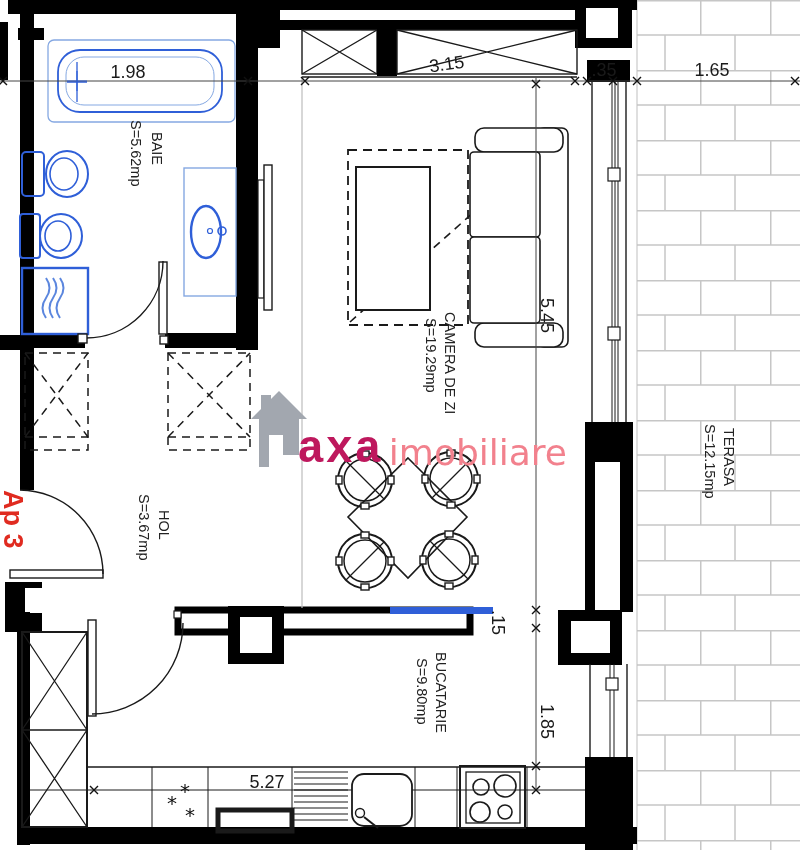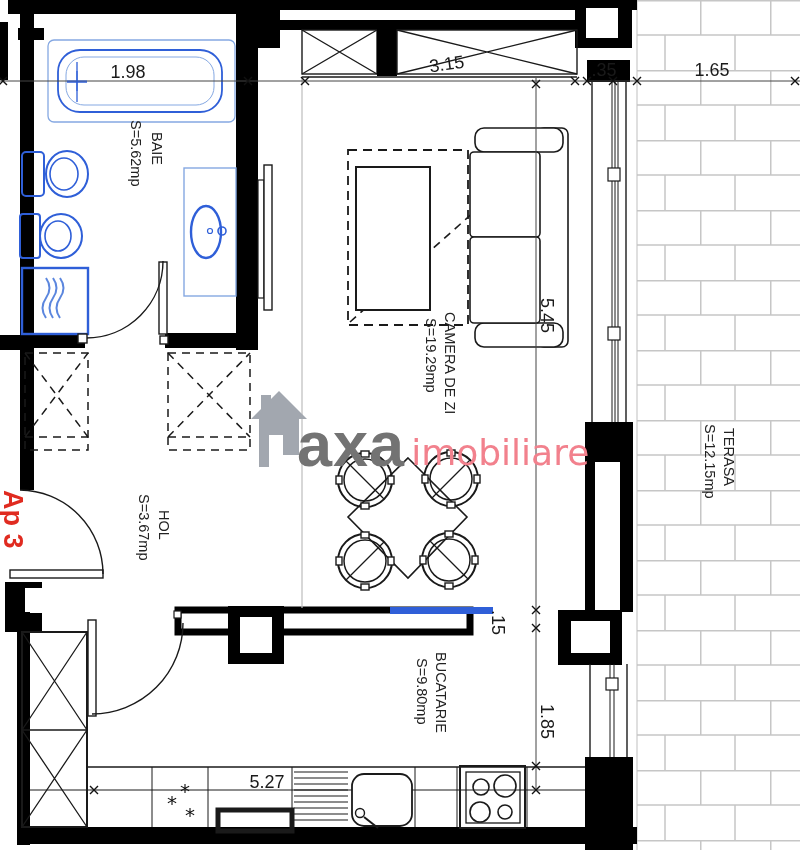--- a/index.html
+++ b/index.html
@@ -11,22 +11,22 @@
   .dim-text{font-family:"Liberation Sans", sans-serif;font-size:18px;fill:#1a1a1a;}
   .room-text{font-family:"Liberation Sans", sans-serif;font-size:14.5px;fill:#222;}
   .ap-text{font-family:"Liberation Sans", sans-serif;font-size:27px;fill:#e02b20;font-weight:600;}
   .star-text{font-family:"DejaVu Sans", sans-serif;font-size:20px;fill:#111;}
   .watermark{
     position:absolute;left:249px;top:389px;display:flex;align-items:flex-end;
     pointer-events:none;white-space:nowrap;
   }
   .wm-house{display:block;margin-right:-14px;}
   .wm-axa{
-    font-family:Liberation Sans, sans-serif;font-weight:bold;font-size:63px;line-height:0.78;
-    color:#737373;letter-spacing:1px;
+    font-family:Liberation Mono, monospace;font-weight:bold;font-size:46px;line-height:0.78;
+    color:#be185d;letter-spacing:1px;
   }
   .wm-imob{
     font-family:"DejaVu Sans", sans-serif;font-size:36px;line-height:0.85;
     color:#f2818d;letter-spacing:0px;margin-left:6px;
   }
 </style>
 </head>
 <body>
 
 <div class="plan-container">

